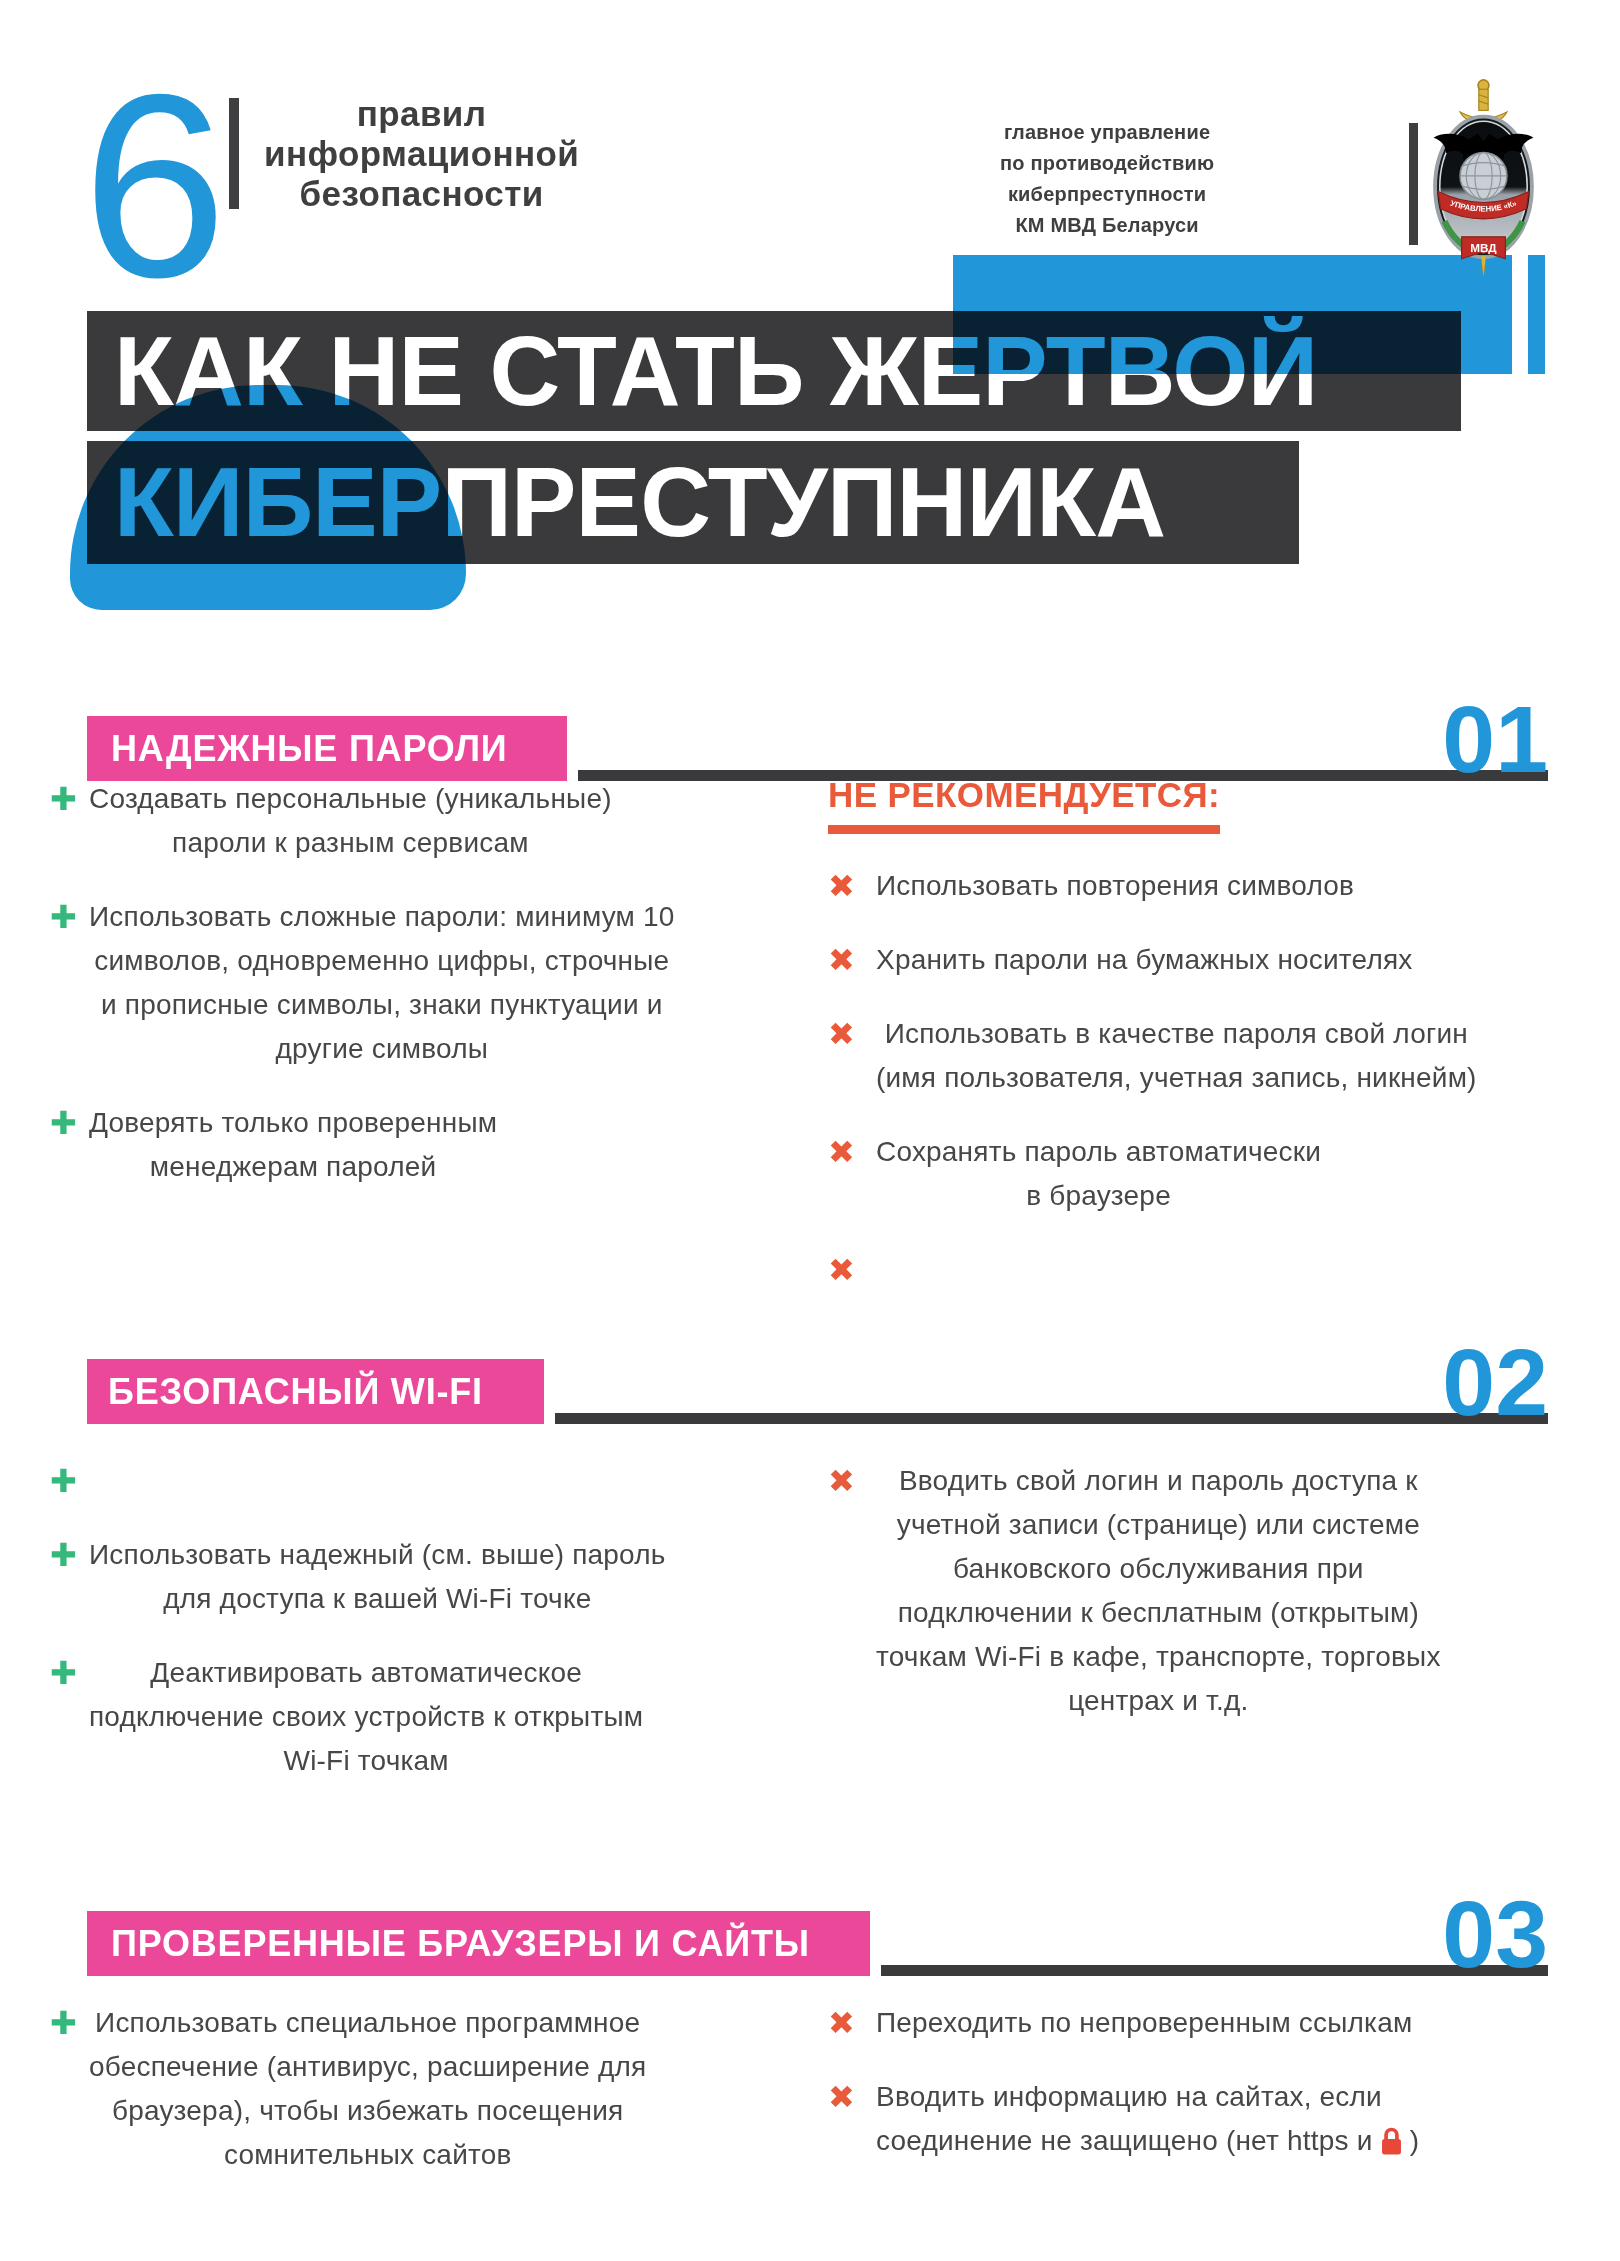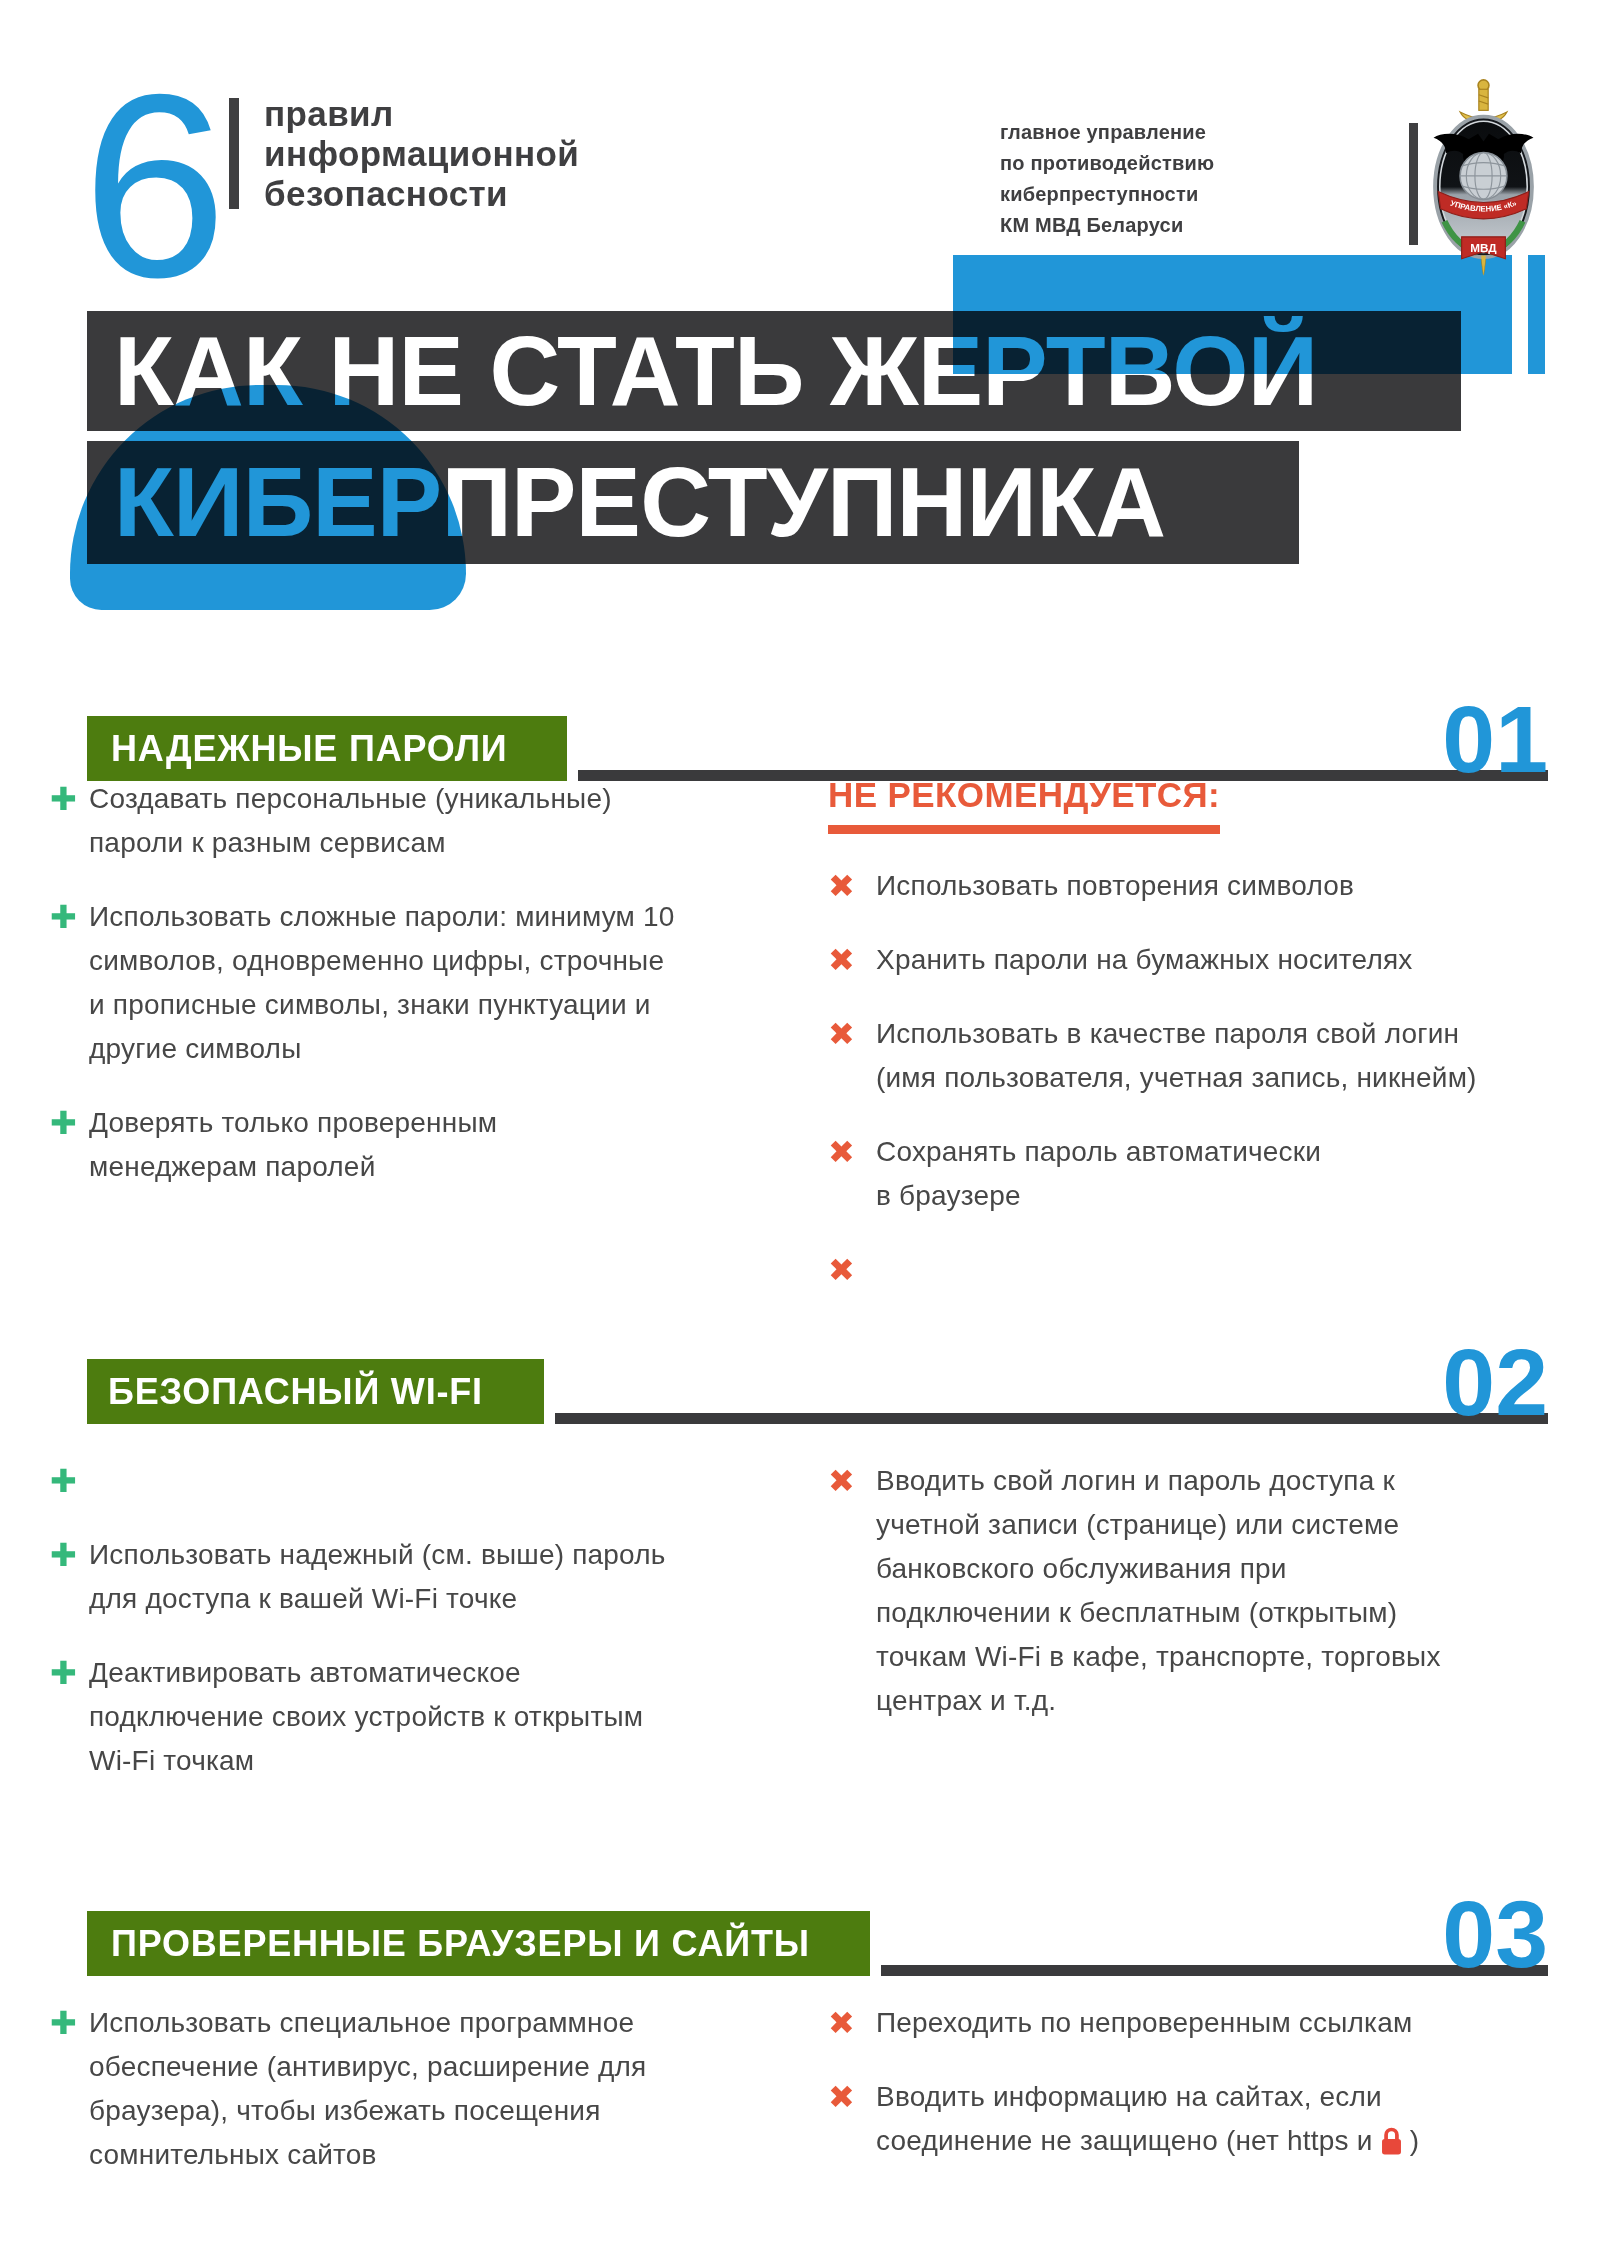--- a/index.html
+++ b/index.html
@@ -1,20 +1,20 @@
 <!DOCTYPE html>
 <html lang="ru" style="font-size:12.7px"><head>
 <meta charset="utf-8">
 <style>
   html,body{margin:0;padding:0;background:#ffffff;}
   .poster{
     position:relative;width:1620px;height:2261px;background:#fff;overflow:hidden;
     font-family:"Liberation Sans","DejaVu Sans",sans-serif;
   }
-  .pre{white-space:pre-line;}
+  .pre{white-space:pre-line;text-align:center;}
   
   .count6{position:absolute;left:82px;top:55px;font-size:261px;line-height:261px;
     font-weight:400;color:#2196d8;}
   .vdiv{position:absolute;background:#3f3f41;}
   .vdiv.left{left:229px;top:98px;width:9.5px;height:111px;}
   .vdiv.right{left:1409px;top:123px;width:8.7px;height:122px;}
   .subtitle{position:absolute;left:264px;top:94px;font-size:35px;line-height:40px;
     font-weight:700;color:#3f3f41;letter-spacing:0.4px;}
   .org{position:absolute;left:1000px;top:117px;font-size:20px;line-height:31px;
     font-weight:700;color:#3f3f41;letter-spacing:0.2px;}
@@ -30,21 +30,21 @@
   .blue-rect{position:absolute;left:953px;top:255px;width:559px;height:119px;
     background:#2196d8;mix-blend-mode:multiply;z-index:10;}
   .blue-stripe{position:absolute;left:1528px;top:255px;width:17.4px;height:119px;
     background:#2196d8;z-index:10;}
   .blue-circle{position:absolute;left:70px;top:385px;width:396px;height:225px;
     background:#2196d8;mix-blend-mode:multiply;z-index:10;
     border-radius:198px 198px 38px 33px;}
   
   .rule{position:absolute;left:0;width:1620px;}
   .rule-head{position:absolute;left:87px;right:72px;top:0;height:65px;}
-  .rule-bar{position:absolute;left:0;top:0;height:65px;background:#4d7c0f;
+  .rule-bar{position:absolute;left:0;top:0;height:65px;background:#ec4899;
     box-sizing:border-box;padding-left:24px;color:#fff;font-weight:700;
     font-size:36px;line-height:65px;letter-spacing:0.8px;white-space:nowrap;}
   .rule-line{position:absolute;bottom:0;height:11px;right:0;background:#3a3a3c;}
   .rule-num{position:absolute;right:0;bottom:4.7px;font-size:95px;line-height:73px;
     font-weight:700;color:#2196d8;}
   .cols{position:absolute;left:0;width:1620px;}
   .col-l{position:absolute;left:50px;width:771px;}
   .col-r{position:absolute;left:828px;width:760px;}
   .col-heading{display:inline-block;font-size:35px;font-weight:700;line-height:35px;
     letter-spacing:0.4px;padding-bottom:12.7px;border-bottom:9.5px solid;margin-bottom:30px;}

